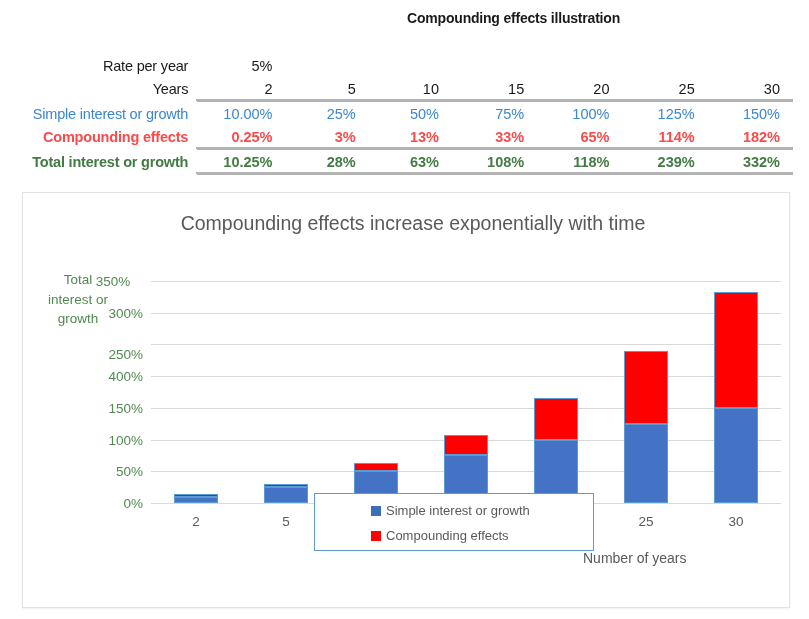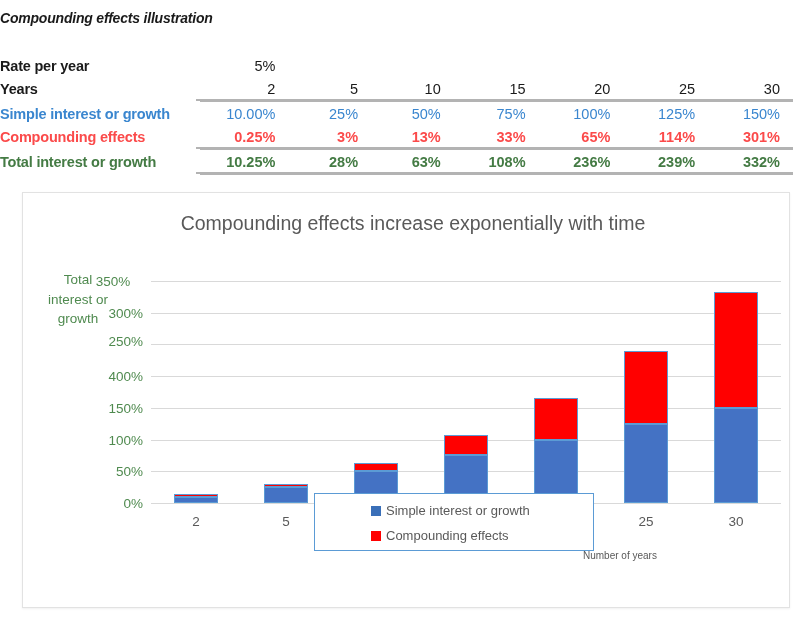--- a/index.html
+++ b/index.html
@@ -14,49 +14,47 @@
     font-family: "Liberation Sans", sans-serif;
     overflow: hidden;
   }
 
   
   #doc-title {
     position: absolute;
     left: 0;
     top: 10px;
     width: 620px;
-    text-align: left;
+    text-align: right;
     font-size: 14px;
     font-weight: bold;
     color: #1a1a1a;
     letter-spacing: -0.2px;
-    font-style: italic;
   }
 
   
   #data-table {
     position: absolute;
     left: 0px;
     top: 54px;
     width: 793px;
     border-collapse: collapse;
     font-size: 14.5px;
   }
   #data-table td {
     padding: 1px 0;
     height: 21px;
     vertical-align: middle;
     white-space: nowrap;
   }
   #data-table td.rowlabel {
-    text-align: left;
+    text-align: right;
     padding-right: 9px;
     width: 199px;
     letter-spacing: -0.2px;
-    font-weight: bold;
   }
   #data-table td.val {
     text-align: right;
     padding-right: 13px;
     width: 84px;
   }
   tr.row-rate td, tr.row-years td { color: #1a1a1a; }
   tr.row-years td { font-weight: normal; }
   tr.row-simple td { color: #3a86cf; }
   tr.row-comp td { color: #fb4a4a; font-weight: bold; }
@@ -195,21 +193,21 @@
   }
   #legend-item-0 { top: 9px; }
   #legend-item-1 { top: 34px; }
   .sw-blue { background: #3a6fb8; }
   .sw-red  { background: #ff0000; }
 
   #x-axis-caption {
     position: absolute;
     left: 560px;
     top: 357px;
-    font-size: 10px;
+    font-size: 14px;
     color: #595959;
   }
 </style>
 </head>
 <body>
 
 <div id="doc-title">Compounding effects illustration</div>
 
 <table id="data-table">
   <tbody>
@@ -244,29 +242,29 @@
       <td class="val">150%</td>
     </tr>
     <tr class="row-comp">
       <td class="rowlabel">Compounding effects</td>
       <td class="val">0.25%</td>
       <td class="val">3%</td>
       <td class="val">13%</td>
       <td class="val">33%</td>
       <td class="val">65%</td>
       <td class="val">114%</td>
-      <td class="val">301%</td>
+      <td class="val">182%</td>
     </tr>
     <tr class="row-total">
       <td class="rowlabel">Total interest or growth</td>
       <td class="val">10.25%</td>
       <td class="val">28%</td>
       <td class="val">63%</td>
       <td class="val">108%</td>
-      <td class="val">236%</td>
+      <td class="val">118%</td>
       <td class="val">239%</td>
       <td class="val">332%</td>
     </tr>
   </tbody>
 </table>
 
 <div id="chart-card">
 
   <div id="chart-title">
     <span>Compounding effects increase exponentially with time</span>
@@ -279,21 +277,21 @@
       <div class="ytick" style="top: 222px;">0%</div>
       <div class="gridline" style="top: 190.286px;"></div>
       <div class="ytick" style="top: 190.286px;">50%</div>
       <div class="gridline" style="top: 158.571px;"></div>
       <div class="ytick" style="top: 158.571px;">100%</div>
       <div class="gridline" style="top: 126.857px;"></div>
       <div class="ytick" style="top: 126.857px;">150%</div>
       <div class="gridline" style="top: 95.1429px;"></div>
       <div class="ytick" style="top: 95.1429px;">400%</div>
       <div class="gridline" style="top: 63.4286px;"></div>
-      <div class="ytick" style="top: 60px;">250%</div>
+      <div class="ytick" style="top: 73px;">250%</div>
       <div class="gridline" style="top: 31.7143px;"></div>
       <div class="ytick" style="top: 31.7143px;">300%</div>
       <div class="gridline" style="top: 0px;"></div>
       <div class="ytick" style="top: 0px; text-align: center;">350%</div>
       <div class="bar-group" style="left: 23px; width: 44px; height: 222px;">
         <div class="bar-seg seg-simple" style="bottom: 0px; height: 6.34286px;"></div>
         <div class="bar-seg seg-comp" style="bottom: 6.34286px; height: 3px;"></div>
         <div class="xtick">2</div>
       </div>
       <div class="bar-group" style="left: 113px; width: 44px; height: 222px;">

